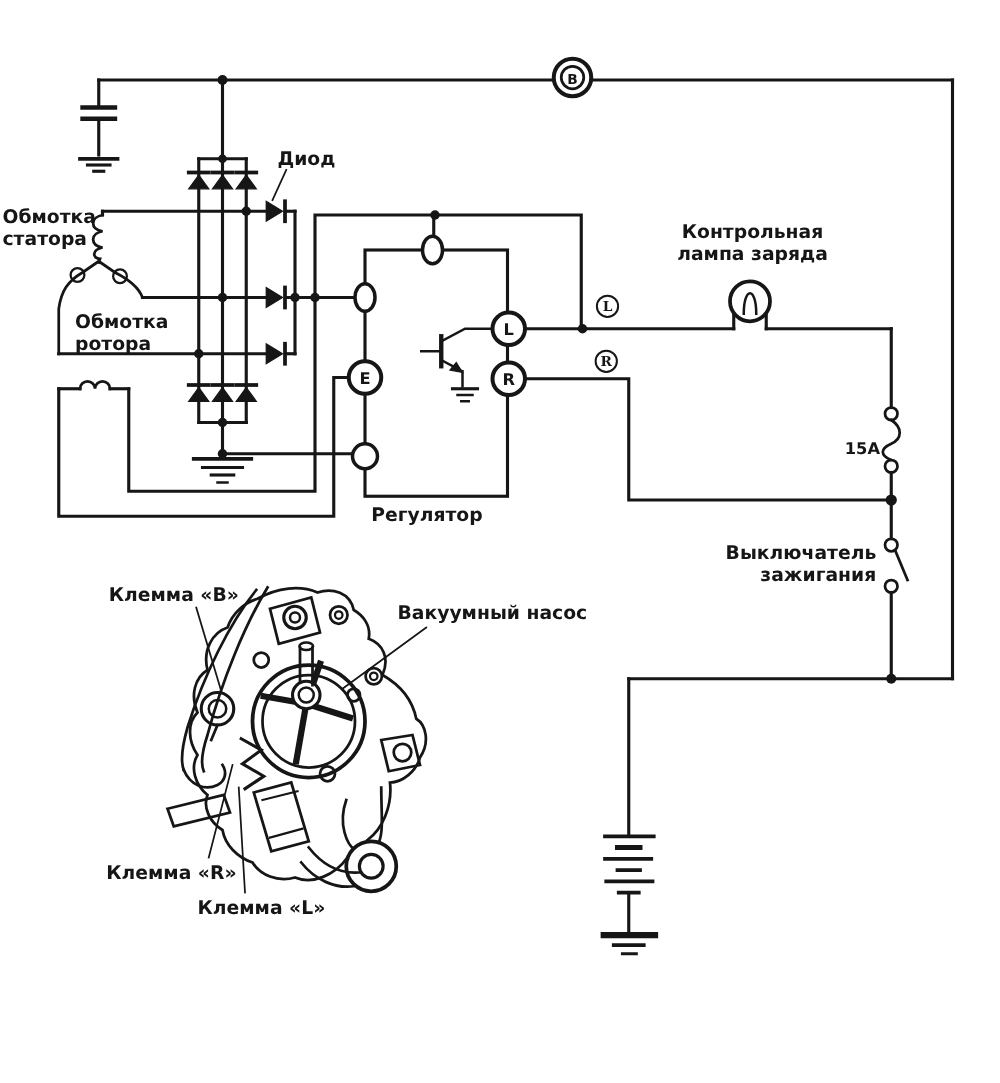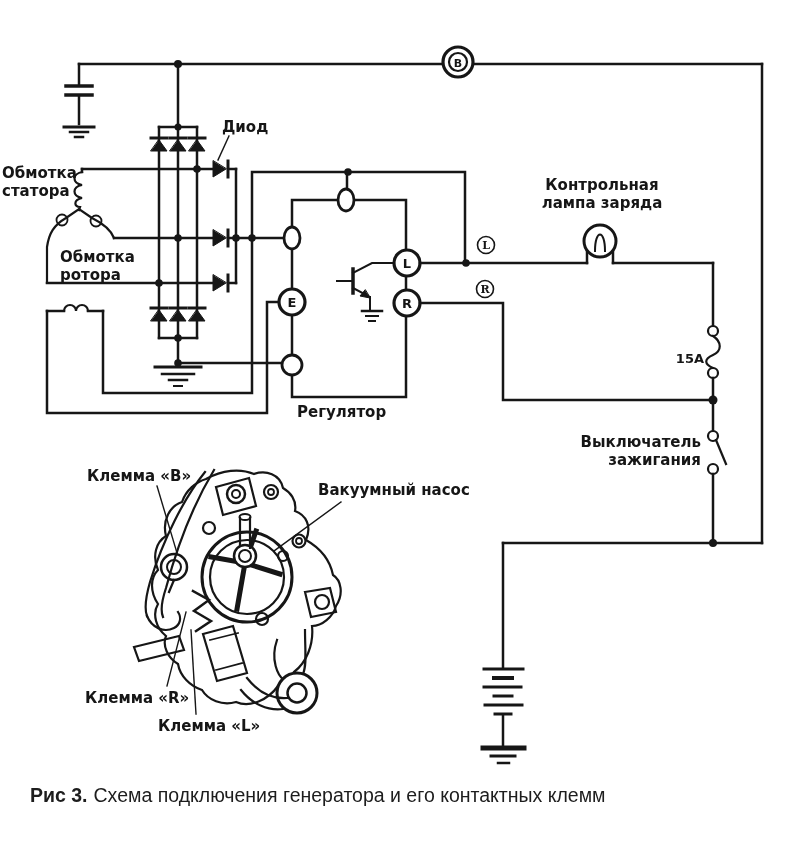--- a/index.html
+++ b/index.html
@@ -307,15 +307,14 @@
 
   <text class="circ-letter" x="486" y="249" text-anchor="middle">L</text>
   <text class="circ-letter" x="485" y="293" text-anchor="middle">R</text>
 
   <text class="lbl" x="87" y="481">Клемма «B»</text>
   <text class="lbl" x="318" y="495">Вакуумный насос</text>
   <text class="lbl" x="85" y="703">Клемма «R»</text>
   <text class="lbl" x="158" y="731">Клемма «L»</text>
 </svg>
 
-<div class="caption"><b>Рис 3.</b><span>Схема подключения генератора и его контактных клемм</span></div>
 
 </div>
 
 </body></html>

